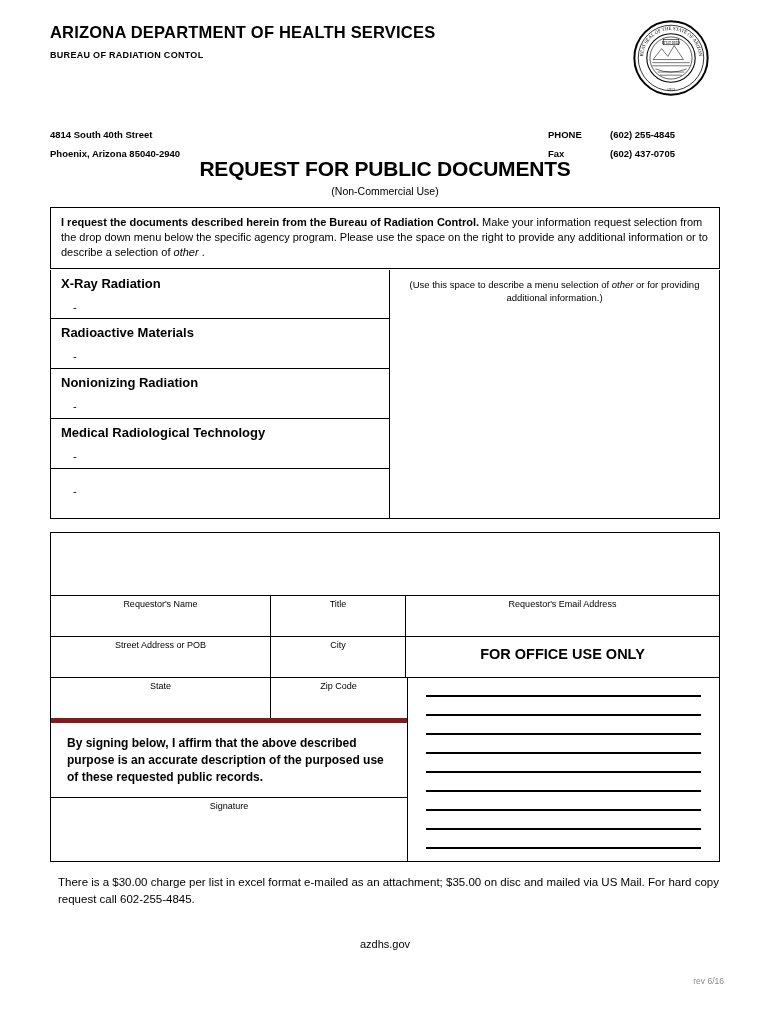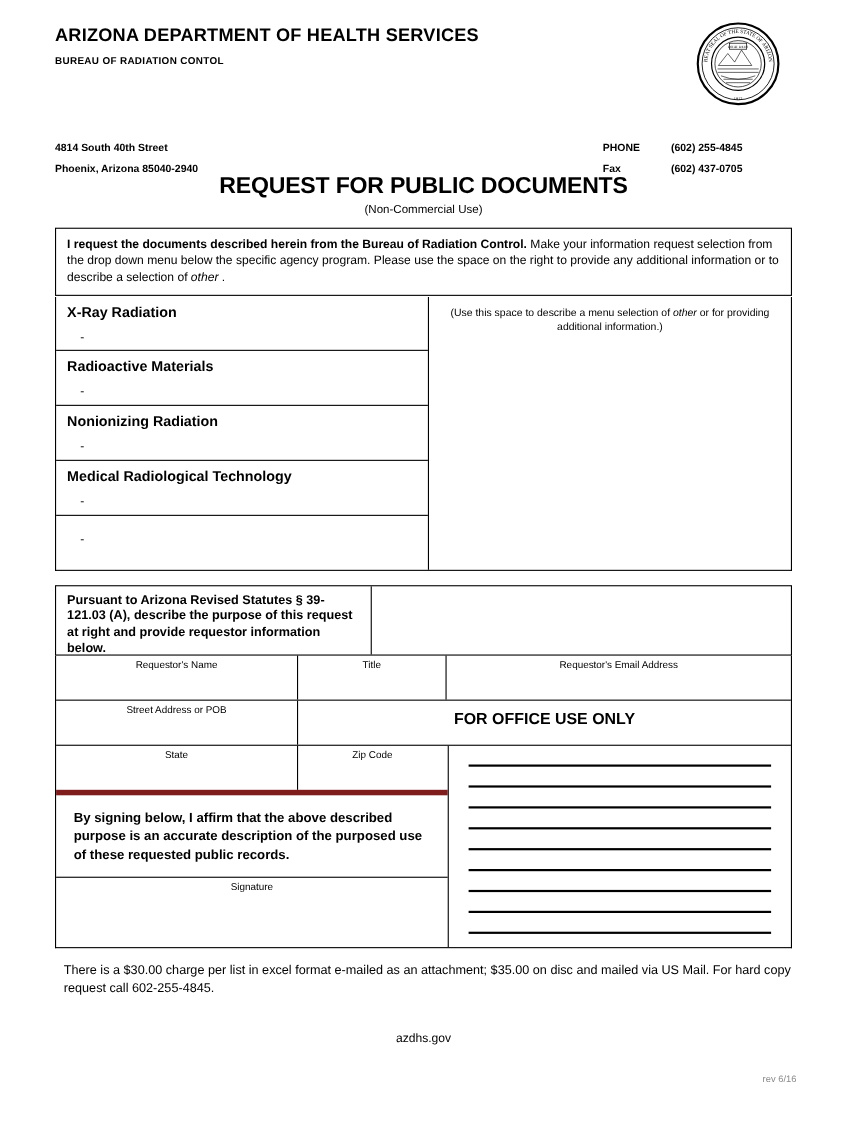--- a/index.html
+++ b/index.html
@@ -295,40 +295,42 @@
     </div>
     <div class="sel-right">
       <div class="sel-right-note">
         <span>(Use this space to describe a menu selection of </span><i>other</i><span> or for providing additional information.)</span>
       </div>
       <div></div>
     </div>
   </div>
 
   <div class="purpose-wrap">
-    <div class="purpose-text">Pursuant to Arizona Revised Statutes § 39-121.03 (A), describe the purpose of this request at right and provide requestor information below.</div>
     <div class="purpose-blank"></div>
   </div>
 
   <div class="req-wrap">
     <div class="req-row">
       <div class="req-cell c-name">
         <span>Requestor's Name</span>
       </div>
       <div class="req-cell c-title">
         <span>Title</span>
       </div>
       <div class="req-cell c-rest">
         <span>Requestor's Email Address</span>
       </div>
     </div>
 
     <div class="req-row">
       <div class="req-cell c-name">
         <span>Street Address or POB</span>
+      </div>
+      <div class="req-cell c-title">
+        <span>City</span>
       </div>
       <div class="req-cell c-rest" style="border-bottom:none;height:40px;padding-top:9px;">
         <div class="office-title">FOR OFFICE USE ONLY</div>
       </div>
     </div>
 
     <div class="req-row" style="border-bottom:none;">
       <div style="width:356px;border-right:1px solid #000;">
         <div style="display:flex;border-bottom:5px solid #7f1d1d;">
           <div class="req-cell c-name">

